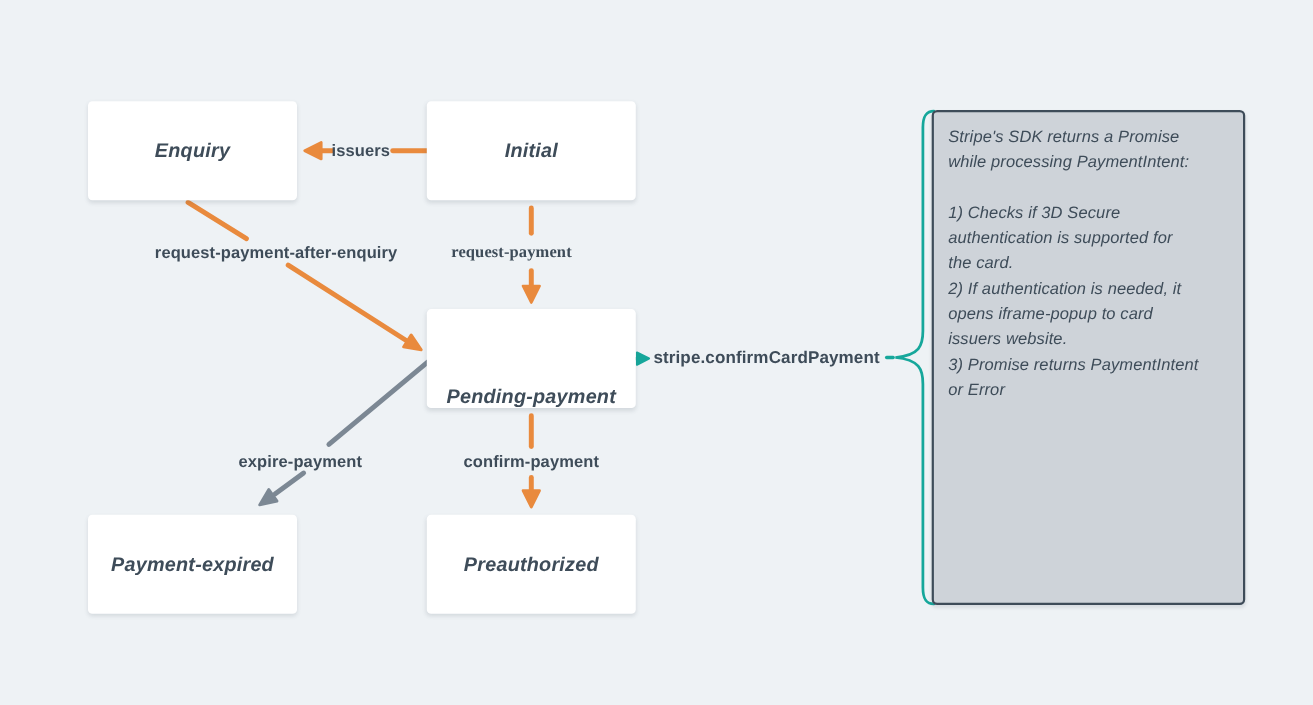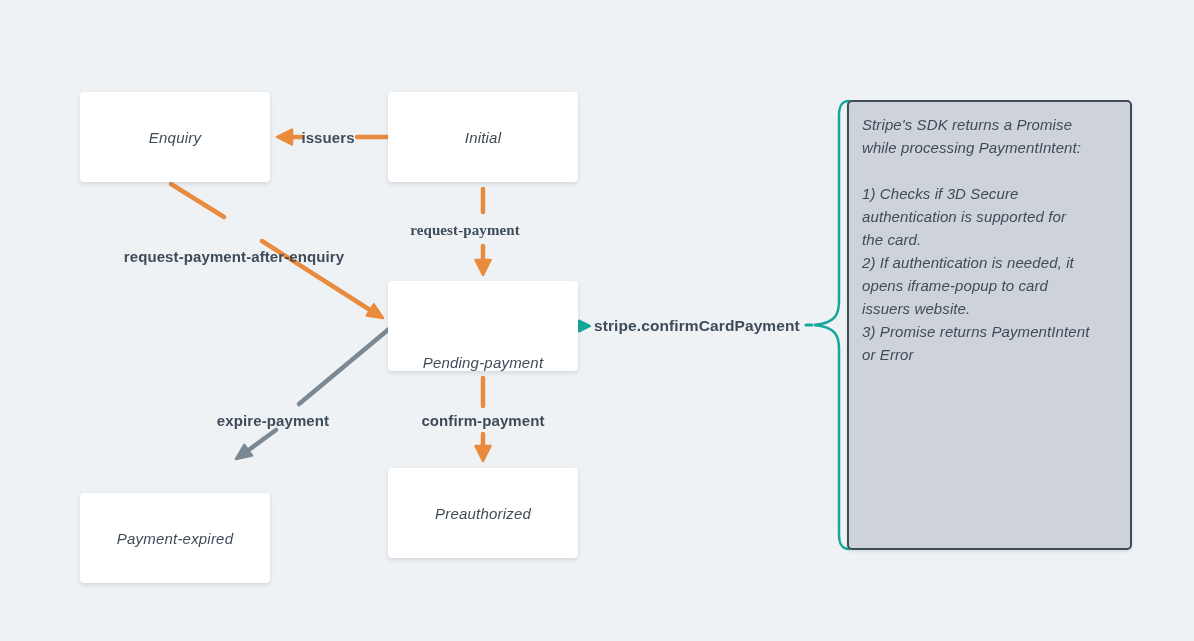--- a/index.html
+++ b/index.html
@@ -32,44 +32,44 @@
   .node {
     position: absolute;
     width: 190px; height: 90px;
     background: var(--node_fill, #fff);
     border-radius: 4px;
     box-shadow: 0 2px 4px rgba(62,76,89,0.15);
     display: flex; align-items: center; justify-content: center;
   }
   .node-label {
     font-style: italic;
-    font-weight: 400;
-    font-size: 15px;
+    font-weight: 700;
+    font-size: 18px;
     letter-spacing: 0.2px;
     color: var(--text, #3e4c59);
   }
   #node-enquiry  { left: 80px;  top: 92px;  }
   #node-initial  { left: 388px; top: 92px;  }
   #node-pending  { left: 388px; top: 281px; align-items: flex-end; }
-  #node-expired  { left: 80px;  top: 468px; margin-top: 25px; }
+  #node-expired  { left: 80px;  top: 468px; }
   #node-preauth  { left: 388px; top: 468px; }
 
   
   .edge-label {
     position: absolute;
     transform: translate(-50%, -50%);
     font-size: 15px;
     font-weight: 600;
     letter-spacing: 0.1px;
     white-space: nowrap;
     color: var(--text, #3e4c59);
   }
   #lbl-enquire  { left: 328px; top: 137px; }
   #lbl-req-pay  { left: 465px; top: 230px; font-family: Liberation Serif, serif; }
-  #lbl-req-enq  { left: 234px; top: 230px; margin-top: 26px; }
+  #lbl-req-enq  { left: 251px; top: 230px; }
   #lbl-expire   { left: 273px; top: 420px; }
   #lbl-confirm  { left: 483px; top: 420px; }
 
   
   .callout-label {
     position: absolute;
     left: 594px; top: 326px;
     transform: translateY(-50%);
     font-size: 15.5px;
     font-weight: 600;

